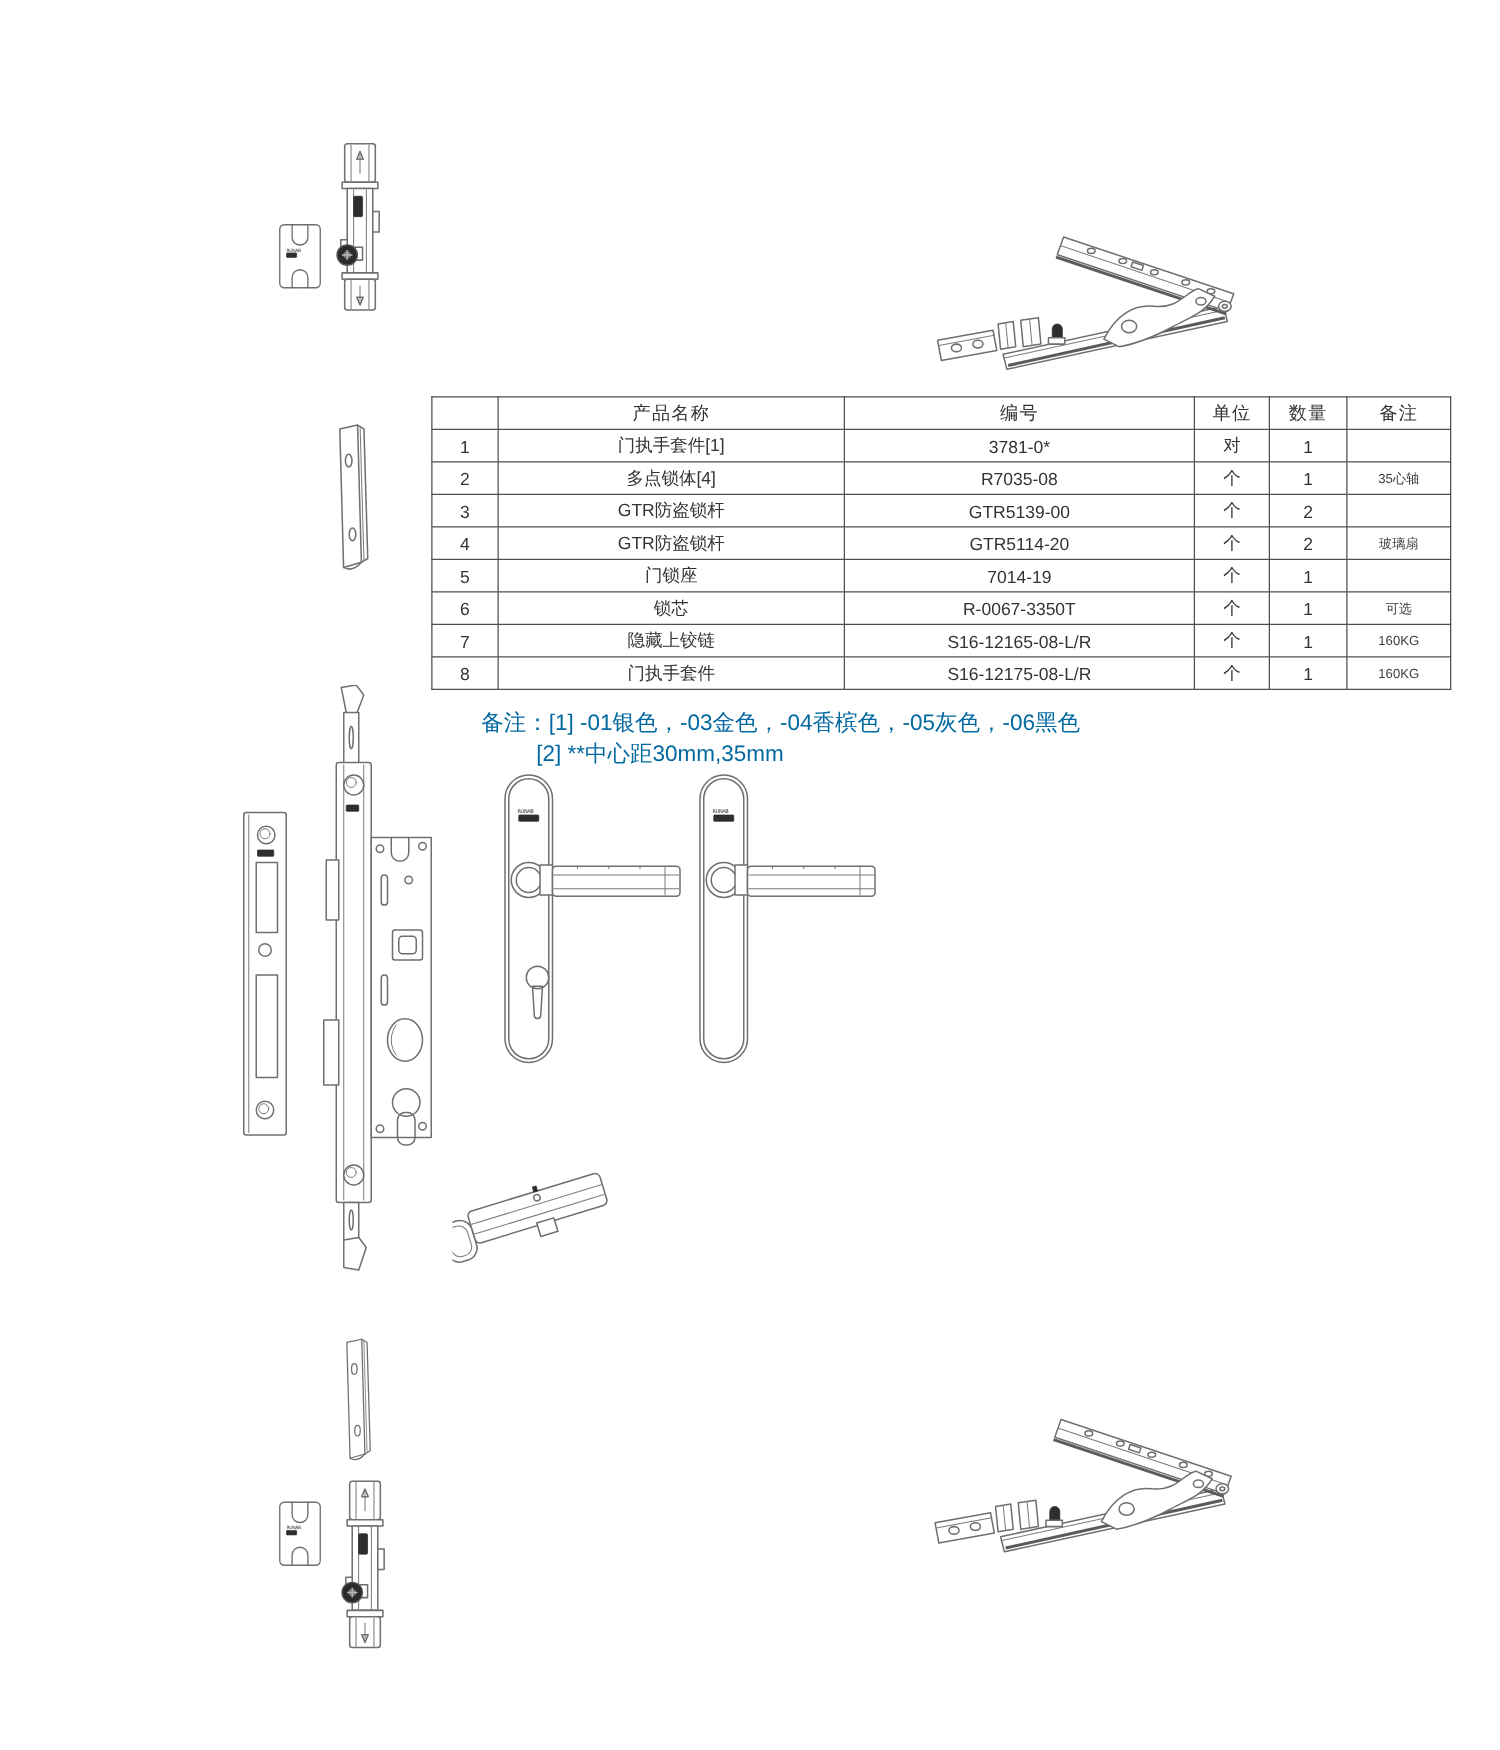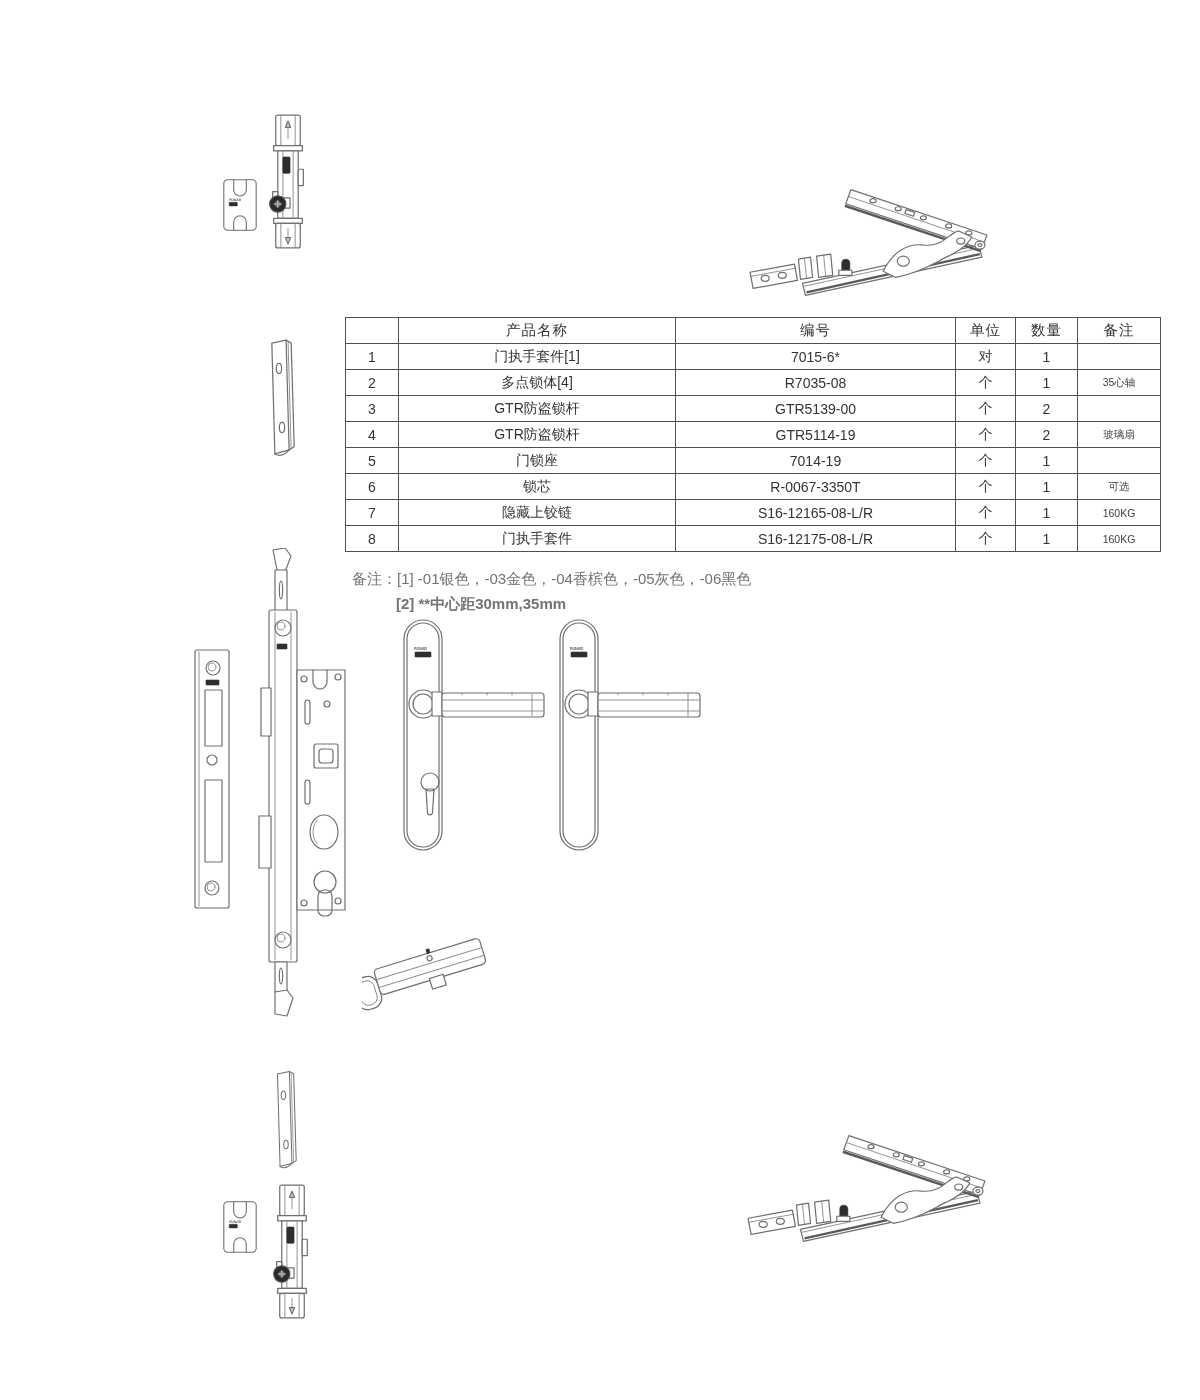--- a/index.html
+++ b/index.html
@@ -13,22 +13,22 @@
     border-collapse:collapse;table-layout:fixed;width:815px;
     font-size:14px;color:#333333;
   }
   table.parts td,table.parts th{
     border:1px solid #4f4f4f;text-align:center;vertical-align:middle;
     height:25px;padding:0;font-weight:normal;overflow:hidden;white-space:nowrap;
   }
   table.parts th{font-size:14.5px;letter-spacing:1px;}
   td.small{font-size:10.5px;color:#3d3d3d;}
   
-  .notes{font-size:15px;color:#737373;line-height:25px;}
-  .notes .indent{margin-left:44px;font-weight:bold;}
+  .notes{font-size:18px;color:#0369a1;line-height:25px;margin-left:33px;}
+  .notes .indent{margin-left:44px;}
   
   svg .ln{stroke:#6f6f6f;stroke-width:1.2;fill:#ffffff;stroke-linejoin:round;stroke-linecap:round;}
   svg .ln-thin{stroke:#7a7a7a;stroke-width:0.8;fill:none;stroke-linecap:round;}
   svg .ln-open{stroke:#6f6f6f;stroke-width:1.2;fill:none;stroke-linejoin:round;stroke-linecap:round;}
   svg .dk{fill:#2e2e2e;stroke:#2e2e2e;stroke-width:0.6;}
   svg .mid{stroke:#5a5a5a;stroke-width:2.4;fill:none;}
   svg text.brand{font-family:"DejaVu Sans",sans-serif;font-size:4px;fill:#2e2e2e;letter-spacing:-0.3px;}
 </style>
 </head>
 <body>
@@ -231,21 +231,21 @@
       <th></th>
       <th>产品名称</th>
       <th>编号</th>
       <th>单位</th>
       <th>数量</th>
       <th>备注</th>
     </tr>
     <tr>
       <td>1</td>
       <td>门执手套件[1]</td>
-      <td>7015-6*</td>
+      <td>3781-0*</td>
       <td>对</td>
       <td>1</td>
       <td class="small"></td>
     </tr>
     <tr>
       <td>2</td>
       <td>多点锁体[4]</td>
       <td>R7035-08</td>
       <td>个</td>
       <td>1</td>
@@ -255,21 +255,21 @@
       <td>3</td>
       <td>GTR防盗锁杆</td>
       <td>GTR5139-00</td>
       <td>个</td>
       <td>2</td>
       <td class="small"></td>
     </tr>
     <tr>
       <td>4</td>
       <td>GTR防盗锁杆</td>
-      <td>GTR5114-19</td>
+      <td>GTR5114-20</td>
       <td>个</td>
       <td>2</td>
       <td class="small">玻璃扇</td>
     </tr>
     <tr>
       <td>5</td>
       <td>门锁座</td>
       <td>7014-19</td>
       <td>个</td>
       <td>1</td>

